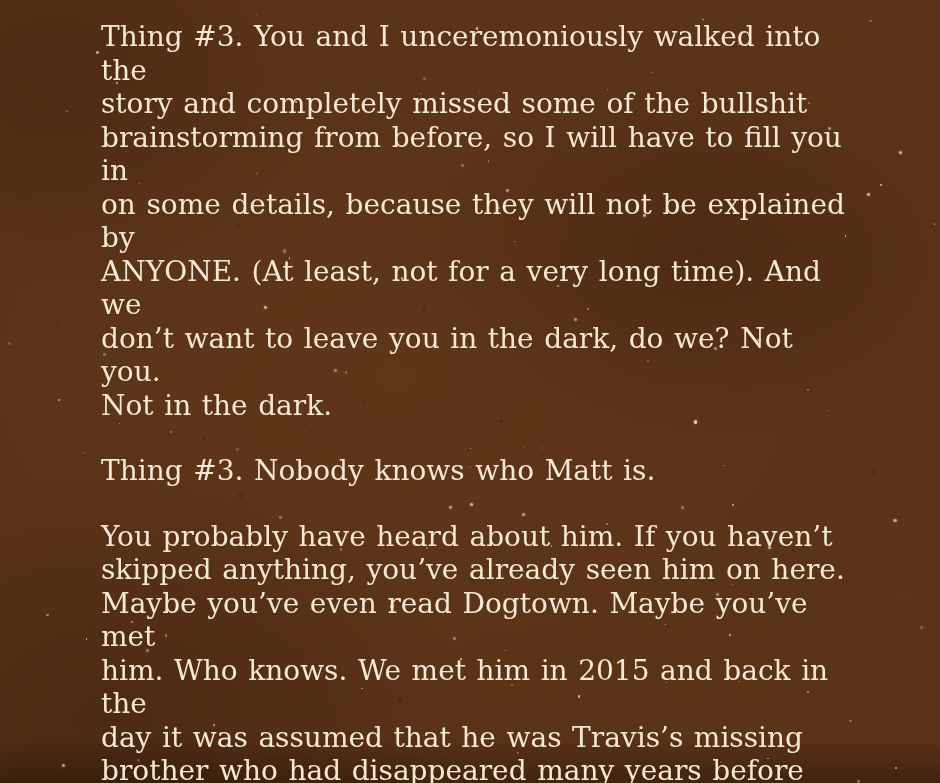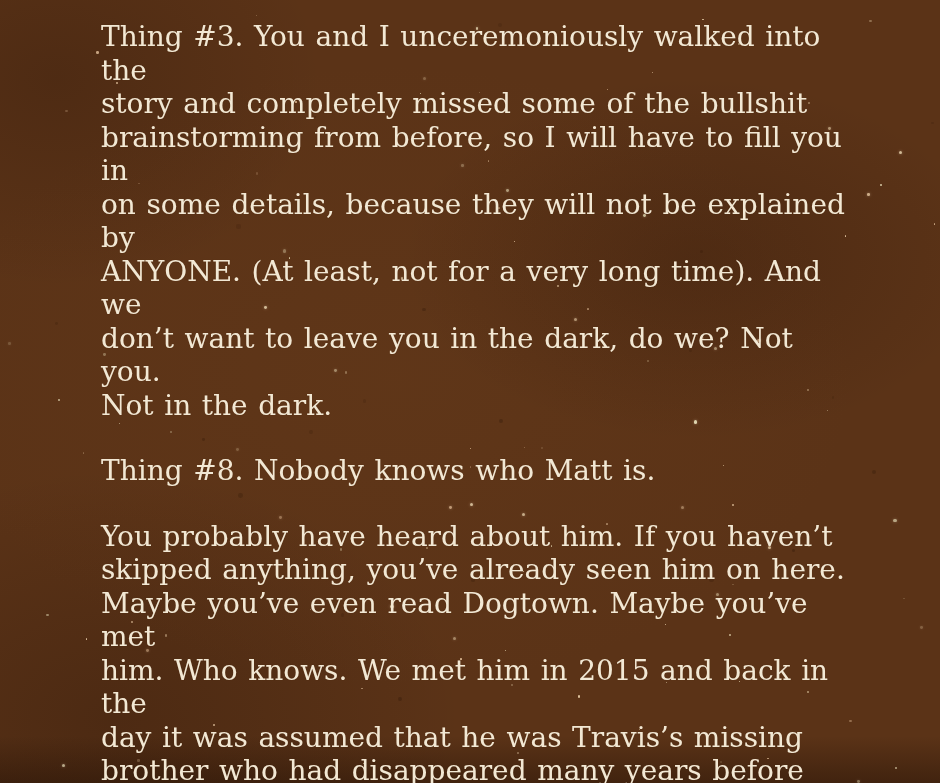--- a/index.html
+++ b/index.html
@@ -188,21 +188,21 @@
       <span class="speck" style="width: 2.98251px; height: 2.98251px; left: 202.379px; top: 438.488px; background: rgb(42, 20, 6); opacity: 0.3;"></span>
     </div>
   <div class="text-block">
     <p class="story-paragraph">Thing #3. You and I unceremoniously walked into the
 story and completely missed some of the bullshit
 brainstorming from before, so I will have to fill you in
 on some details, because they will not be explained by
 ANYONE. (At least, not for a very long time). And we
 don’t want to leave you in the dark, do we? Not you.
 Not in the dark.</p>
-    <p class="story-paragraph">Thing #8. Nobody knows who Matt is.</p>
+    <p class="story-paragraph">Thing #3. Nobody knows who Matt is.</p>
     <p class="story-paragraph">You probably have heard about him. If you haven’t
 skipped anything, you’ve already seen him on here.
 Maybe you’ve even read Dogtown. Maybe you’ve met
 him. Who knows. We met him in 2015 and back in the
 day it was assumed that he was Travis’s missing
 brother who had disappeared many years before that.
 It was strange but he kind of looked like him. He
 arrived from the Cube where he worked as a clone
 collector and for some reason focused on finding
 Tyler’s clones. So there was a gap in time between

